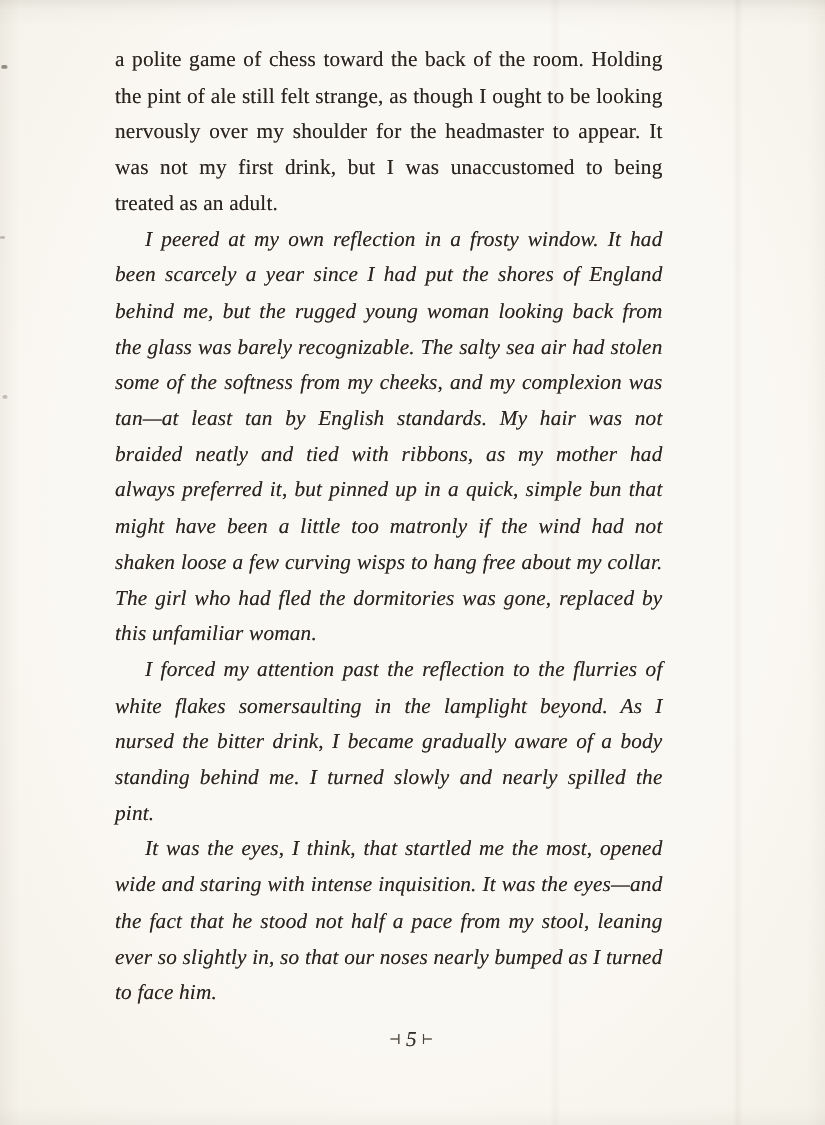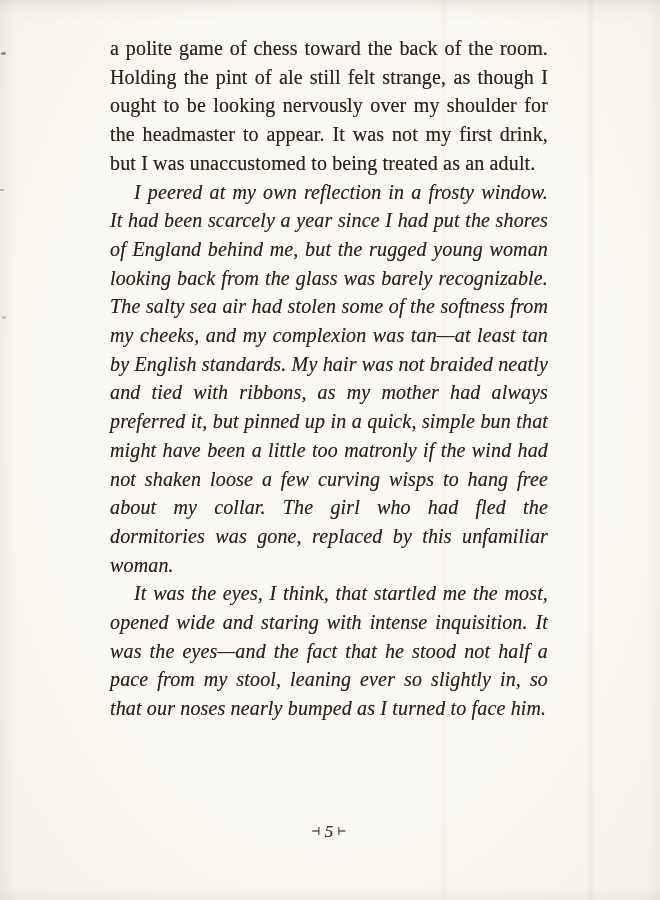--- a/index.html
+++ b/index.html
@@ -21,24 +21,24 @@
       linear-gradient(270deg, rgba(120,112,98,0.05) 0px, rgba(0,0,0,0) 14px),
       linear-gradient(90deg, rgba(0,0,0,0) 440px, rgba(110,100,85,0.045) 444px, rgba(0,0,0,0) 449px),
       linear-gradient(90deg, rgba(0,0,0,0) 586px, rgba(110,100,85,0.055) 590px, rgba(0,0,0,0) 595px),
       radial-gradient(ellipse at 50% 45%, #faf8f2 60%, #f4f1e8 100%);
     background-color: #f8f5ee;
     font-family: "Liberation Serif", "DejaVu Serif", serif;
     color: #2a241d;
   }
   .text-block {
     position: absolute;
-    left: 110px;
+    left: 92px;
     top: 34px;
     width: 438px;
-    font-size: 20px;
+    font-size: 17px;
     line-height: 28.7px;
     text-align: justify;
     letter-spacing: 0.15px;
     text-shadow: 0 0 0.45px rgba(42,36,29,0.55);
   }
   .text-block p {
     margin: 0;
     padding: 0;
   }
   .text-block p.indent {
@@ -77,20 +77,21 @@
 
 <div class="scan">
 
   <div class="speck s1"></div>
   <div class="speck s2"></div>
   <div class="speck s3"></div>
 
   <div class="text-block">
     <p>a polite game of chess toward the back of the room. Holding the pint of ale still felt strange, as though I ought to be looking nervously over my shoulder for the headmaster to appear. It was not my first drink, but I was unaccustomed to being treated as an adult.</p>
     <p class="indent">I peered at my own reflection in a frosty window. It had been scarcely a year since I had put the shores of England behind me, but the rugged young woman looking back from the glass was barely recognizable. The salty sea air had stolen some of the softness from my cheeks, and my complexion was tan—at least tan by English standards. My hair was not braided neatly and tied with ribbons, as my mother had always preferred it, but pinned up in a quick, simple bun that might have been a little too matronly if the wind had not shaken loose a few curving wisps to hang free about my collar. The girl who had fled the dormitories was gone, replaced by this unfamiliar woman.</p>
+    <p class="indent">I forced my attention past the reflection to the flurries of white flakes somersaulting in the lamplight beyond. As I nursed the bitter drink, I became gradually aware of a body standing behind me. I turned slowly and nearly spilled the pint.</p>
     <p class="indent">It was the eyes, I think, that startled me the most, opened wide and staring with intense inquisition. It was the eyes—and the fact that he stood not half a pace from my stool, leaning ever so slightly in, so that our noses nearly bumped as I turned to face him.</p>
   </div>
 
   <div class="folio">
     <span class="orn">⊣</span><span class="num">5</span><span class="orn">⊢</span>
   </div>
 
 </div>
 
 </body></html>

